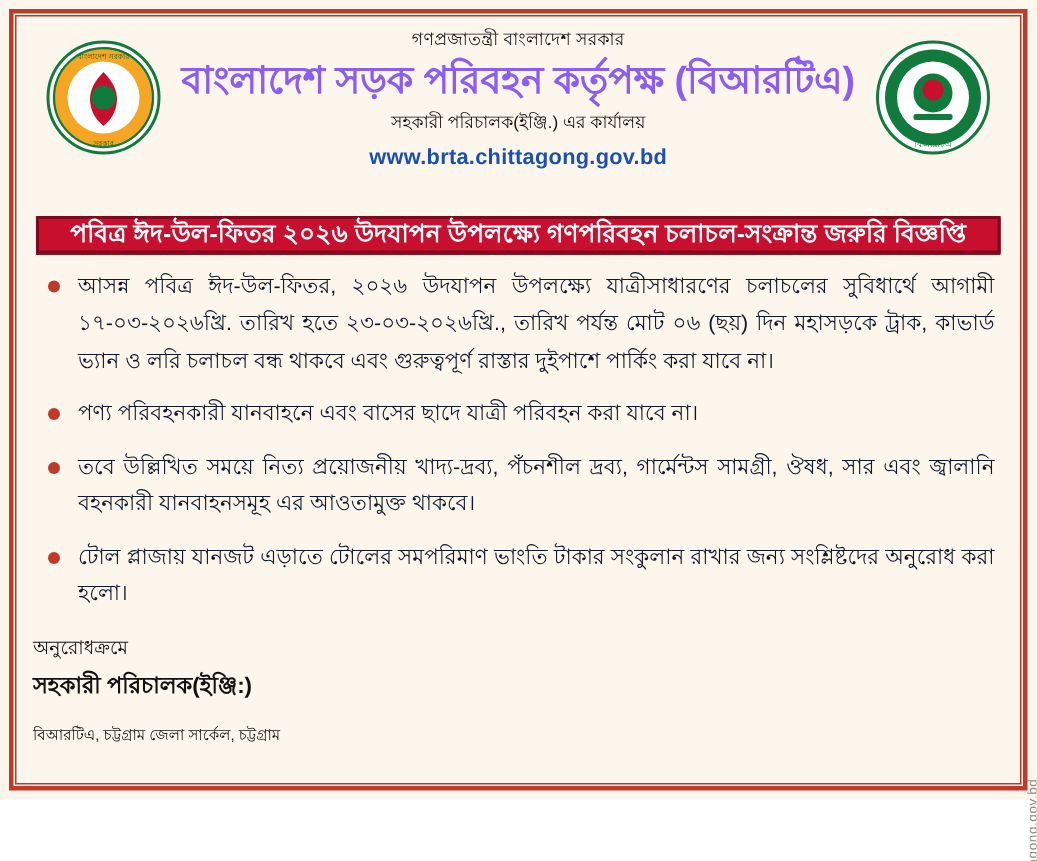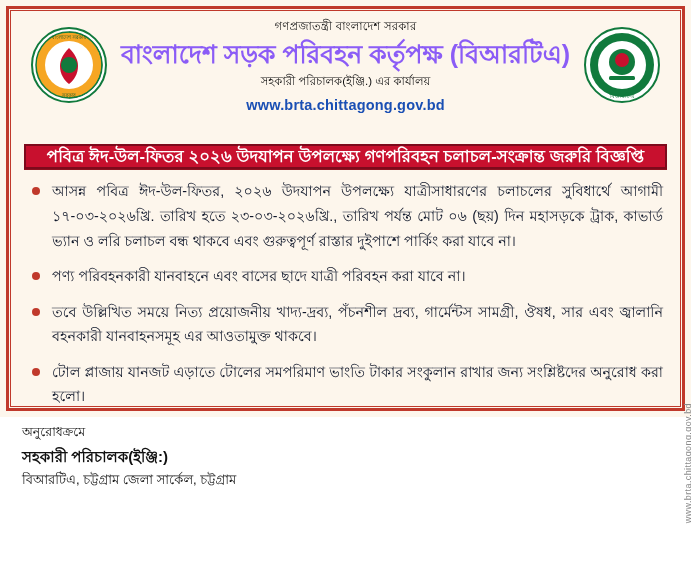--- a/index.html
+++ b/index.html
@@ -9,21 +9,21 @@
   body {
     width: 691px;
     height: 574px;
     background: #ffffff;
     font-family: "Liberation Sans", "DejaVu Sans", sans-serif;
     overflow: hidden;
   }
   .poster {
     position: relative;
     width: 691px;
-    height: 417px;
+    height: 533px;
     box-sizing: border-box;
     background: #fdf6ec;
     padding: 6px;
   }
   .outer-border {
     position: absolute;
     left: 6px;
     top: 6px;
     right: 6px;
     bottom: 6px;
@@ -143,24 +143,24 @@
   }
   .sig-line1 {
     font-size: 12.5px;
     color: #111111;
     margin-bottom: 2px;
   }
   .sig-line2 {
     font-size: 15px;
     font-weight: bold;
     color: #111111;
-    margin-bottom: 0;
+    margin-bottom: 12px;
   }
   .sig-line3 {
-    font-size: 13px;
+    font-size: 10px;
     color: #111111;
   }
 
   
   .side-credit {
     position: absolute;
     right: -2px;
     bottom: 14px;
     transform: rotate(-90deg);
     transform-origin: right bottom;

